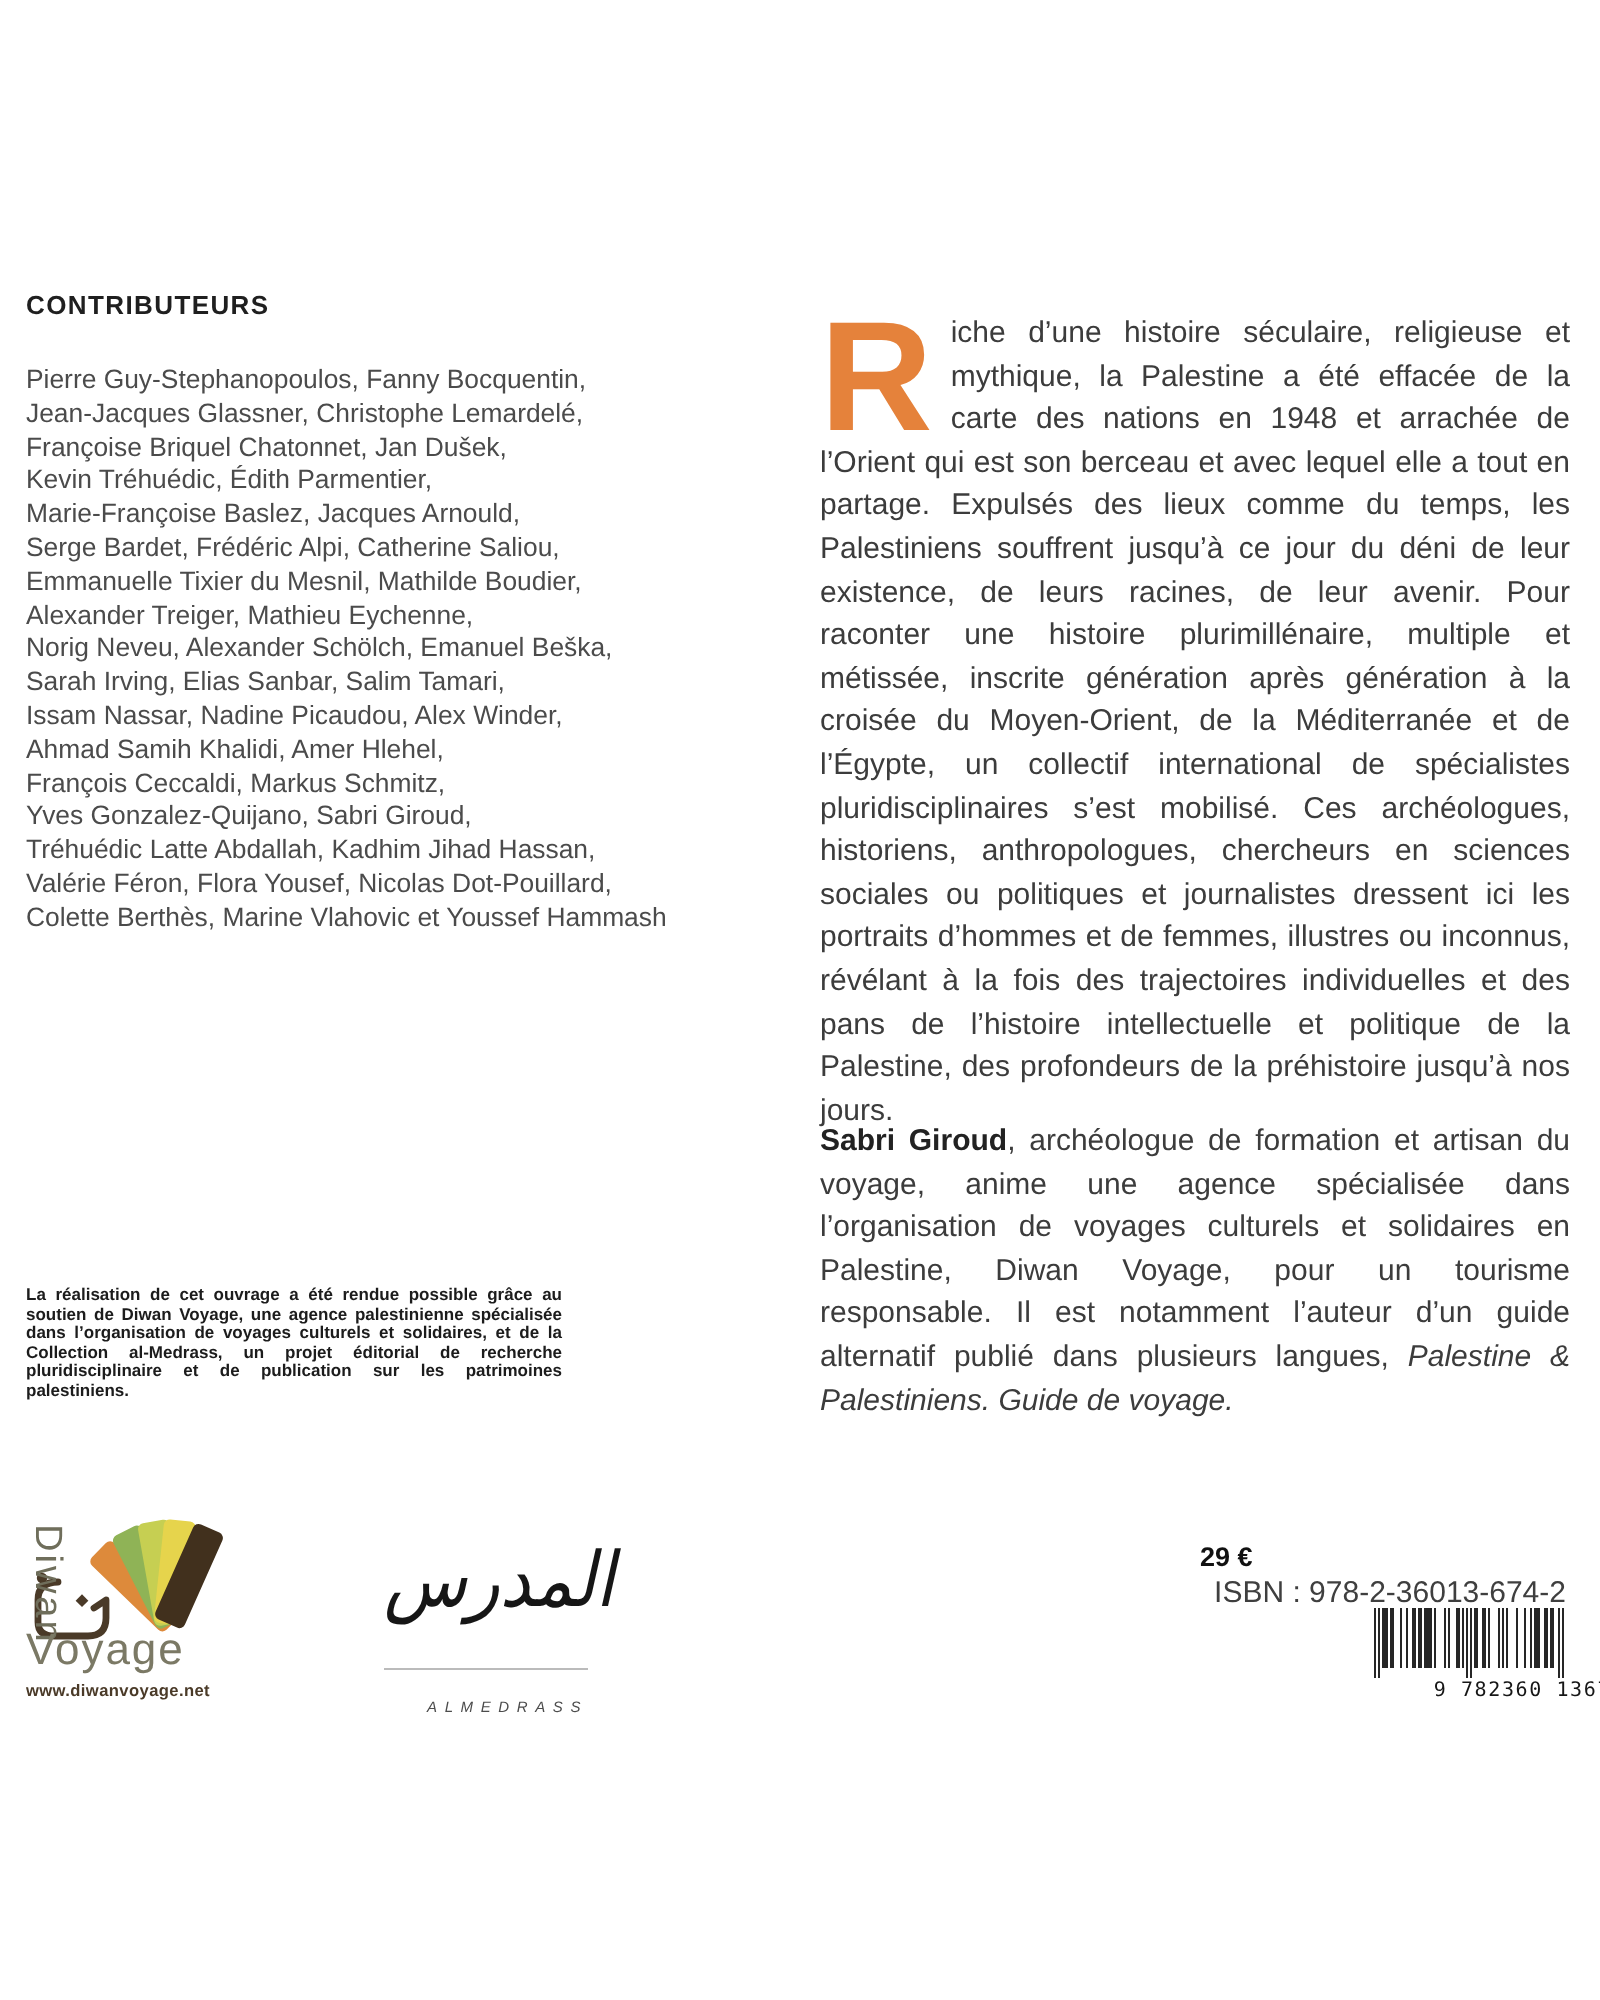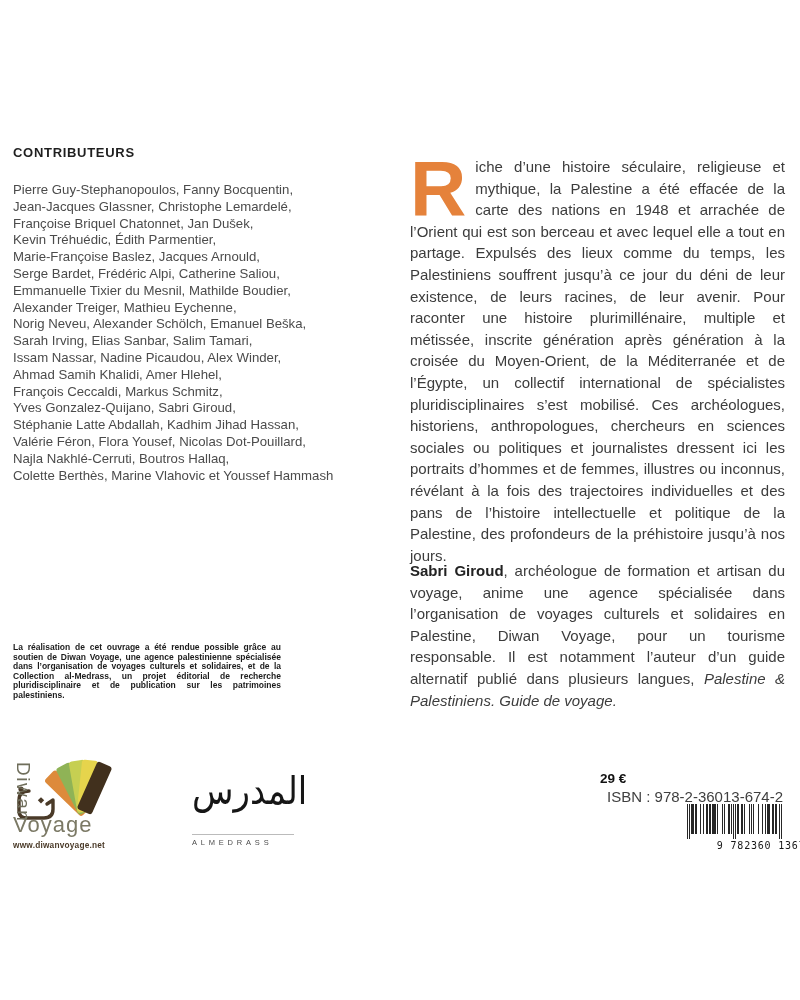--- a/index.html
+++ b/index.html
@@ -58,28 +58,28 @@
   .voyage-word {
     position:absolute; left:0px; top:56px; font-size:22px;
     letter-spacing:1px; color:#7b7965;
   }
   .diwan-url {
     position:absolute; left:0px; top:84px; font-size:8.3px;
     font-weight:bold; letter-spacing:0.2px; color:#4a3a28;
   }
 
   
-  .almedrass-logo { position:absolute; left:192px; top:752px; width:102px; text-align:left; }
+  .almedrass-logo { position:absolute; left:192px; top:752px; width:102px; text-align:right;font-style:italic; }
   .almedrass-arabic {
     font-size:34px; line-height:78px; height:80px; color:#161616;
     font-family:"DejaVu Sans", sans-serif; transform:scaleY(1.12);
   }
   .almedrass-wordmark {
     margin-top:2px; font-size:7.5px; letter-spacing:3.8px; color:#4c4c4c;
-    border-top:1px solid #bbb; padding-top:3px;
+    border-top:1px solid #bbb; padding-top:14px;
   }
 
   
   .price {
     position:absolute; left:600px; top:771px; width:183px;
     font-size:13.5px; font-weight:bold; color:#111;
   }
   .isbn {
     position:absolute; left:600px; top:788px; width:183px;
     text-align:right; font-size:15px; color:#3f3f3f;
@@ -108,23 +108,22 @@
       <div>Marie-Françoise Baslez, Jacques Arnould,</div>
       <div>Serge Bardet, Frédéric Alpi, Catherine Saliou,</div>
       <div>Emmanuelle Tixier du Mesnil, Mathilde Boudier,</div>
       <div>Alexander Treiger, Mathieu Eychenne,</div>
       <div>Norig Neveu, Alexander Schölch, Emanuel Beška,</div>
       <div>Sarah Irving, Elias Sanbar, Salim Tamari,</div>
       <div>Issam Nassar, Nadine Picaudou, Alex Winder,</div>
       <div>Ahmad Samih Khalidi, Amer Hlehel,</div>
       <div>François Ceccaldi, Markus Schmitz,</div>
       <div>Yves Gonzalez-Quijano, Sabri Giroud,</div>
-      <div>Stéphanie Latte Abdallah, Kadhim Jihad Hassan,</div>
+      <div>Tréhuédic Latte Abdallah, Kadhim Jihad Hassan,</div>
       <div>Valérie Féron, Flora Yousef, Nicolas Dot-Pouillard,</div>
-      <div>Najla Nakhlé-Cerruti, Boutros Hallaq,</div>
       <div>Colette Berthès, Marine Vlahovic et Youssef Hammash</div>
     </div>
 
   <p class="blurb"><span class="dropcap" style="color: rgb(229, 130, 59);">R</span><span>iche d’une histoire séculaire, religieuse et mythique, la Palestine a été effacée de la carte des nations en 1948 et arrachée de l’Orient qui est son berceau et avec lequel elle a tout en partage. Expulsés des lieux comme du temps, les Palestiniens souffrent jusqu’à ce jour du déni de leur existence, de leurs racines, de leur avenir. Pour raconter une histoire plurimillénaire, multiple et métissée, inscrite génération après génération à la croisée du Moyen-Orient, de la Méditerranée et de l’Égypte, un collectif international de spécialistes pluridisciplinaires s’est mobilisé. Ces archéologues, historiens, anthropologues, chercheurs en sciences sociales ou politiques et journalistes dressent ici les portraits d’hommes et de femmes, illustres ou inconnus, révélant à la fois des trajectoires individuelles et des pans de l’histoire intellectuelle et politique de la Palestine, des profondeurs de la préhistoire jusqu’à nos jours.</span></p>
 
   <p class="bio"><span class="author">Sabri Giroud</span><span>, archéologue de formation et artisan du voyage, anime une agence spécialisée dans l’organisation de voyages culturels et solidaires en Palestine, Diwan Voyage, pour un tourisme responsable. Il est notamment l’auteur d’un guide alternatif publié dans plusieurs langues, </span><span class="book-title">Palestine &amp; Palestiniens. Guide de voyage.</span></p>
 
   <div class="funding-note">La réalisation de cet ouvrage a été rendue possible grâce au soutien de Diwan Voyage, une agence palestinienne spécialisée dans l’organisation de voyages culturels et solidaires, et de la Collection al-Medrass, un projet éditorial de recherche pluridisciplinaire et de publication sur les patrimoines palestiniens.</div>
 
   <div class="diwan-logo">

